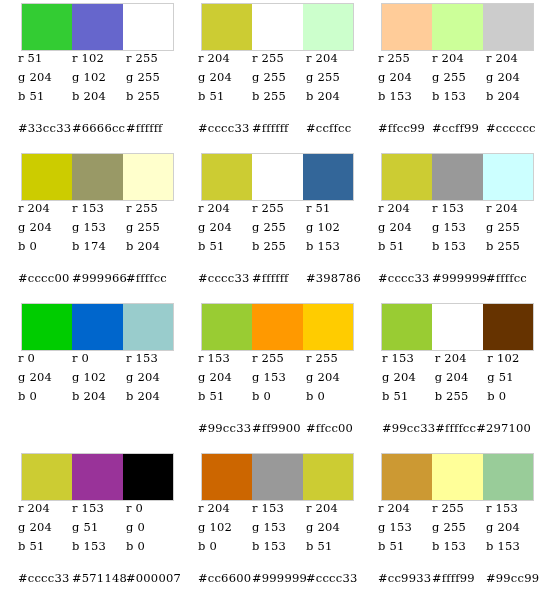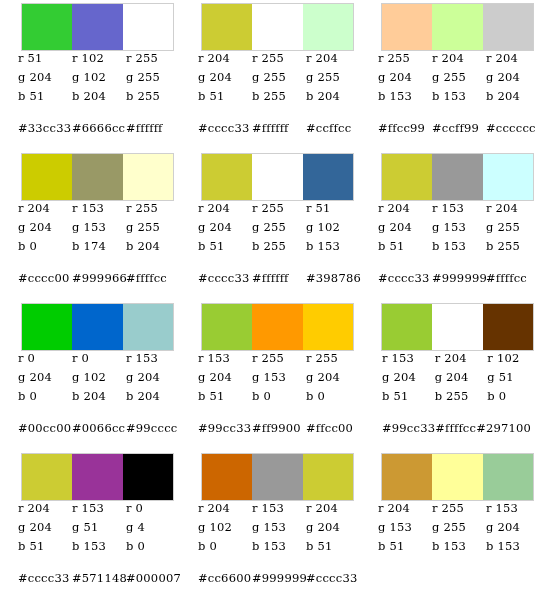--- a/index.html
+++ b/index.html
@@ -282,25 +282,20 @@
         <div class="label-row">
           <span class="label-cell">g 204</span>
           <span class="label-cell">g 102</span>
           <span class="label-cell">g 204</span>
         </div>
         <div class="label-row">
           <span class="label-cell">b 0</span>
           <span class="label-cell">b 204</span>
           <span class="label-cell">b 204</span>
         </div>
-        <div class="label-row hex-row">
-          <span class="label-cell">#00cc00</span>
-          <span class="label-cell">#0066cc</span>
-          <span class="label-cell">#99cccc</span>
-        </div>
       </div>
     </div>
     <div class="palette-cell">
       <div class="swatch-strip">
         <div class="swatch" style="background-color: rgb(153, 204, 51);"></div>
         <div class="swatch" style="background-color: rgb(255, 153, 0);"></div>
         <div class="swatch" style="background-color: rgb(255, 204, 0);"></div>
       </div>
       <div class="labels">
         <div class="label-row">
@@ -362,21 +357,21 @@
       </div>
       <div class="labels">
         <div class="label-row">
           <span class="label-cell">r 204</span>
           <span class="label-cell">r 153</span>
           <span class="label-cell">r 0</span>
         </div>
         <div class="label-row">
           <span class="label-cell">g 204</span>
           <span class="label-cell">g 51</span>
-          <span class="label-cell">g 4</span>
+          <span class="label-cell">g 0</span>
         </div>
         <div class="label-row">
           <span class="label-cell">b 51</span>
           <span class="label-cell">b 153</span>
           <span class="label-cell">b 0</span>
         </div>
         <div class="label-row hex-row">
           <span class="label-cell">#cccc33</span>
           <span class="label-cell">#571148</span>
           <span class="label-cell">#000007</span>
@@ -427,15 +422,20 @@
         <div class="label-row">
           <span class="label-cell">g 153</span>
           <span class="label-cell">g 255</span>
           <span class="label-cell">g 204</span>
         </div>
         <div class="label-row">
           <span class="label-cell">b 51</span>
           <span class="label-cell">b 153</span>
           <span class="label-cell">b 153</span>
         </div>
+        <div class="label-row hex-row">
+          <span class="label-cell">#cc9933</span>
+          <span class="label-cell">#ffff99</span>
+          <span class="label-cell">#99cc99</span>
+        </div>
       </div>
     </div>
   </div>
 
 </body></html>

